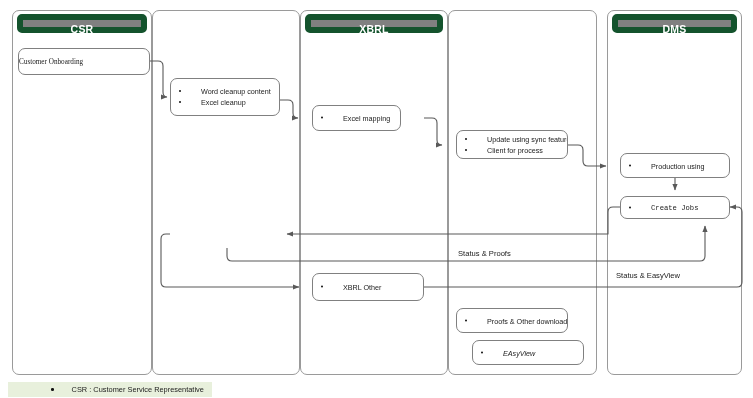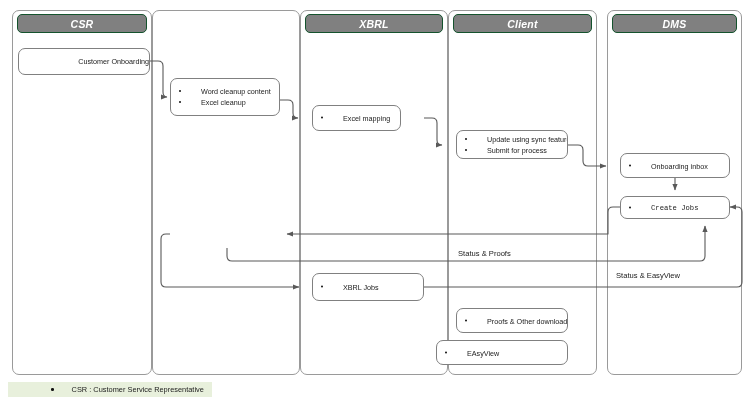--- a/index.html
+++ b/index.html
@@ -23,47 +23,47 @@
     position: absolute;
     box-sizing: border-box;
     border: 1px solid #9a9a9a;
     border-radius: 7px;
     background: #ffffff;
   }
   .lane-header {
     position: absolute;
     box-sizing: border-box;
     background: #808080;
-    border: 1px solid #14532d;
+    border: 6px solid #14532d;
     border-radius: 5px;
     color: #ffffff;
     font-size: 10.5px;
     font-weight: bold;
     text-align: center;
     line-height: 19px;
     height: 19px;
     letter-spacing: 0.2px;
-    font-style: italic;
   }
   
   .node {
     position: absolute;
     box-sizing: border-box;
     background: #ffffff;
     border: 1px solid #808080;
     border-radius: 7px;
     font-size: 7.2px;
     color: #1a1a1a;
     overflow: hidden;
   }
   .node.plain {
     display: flex;
     align-items: center;
-    justify-content: flex-end;
+    justify-content: flex-start;
     text-align: center;
+    font-family: Liberation Serif, serif;
   }
   .node ul {
     list-style: none;
     margin: 0;
     padding: 0;
     position: absolute;
     left: 8px;
     top: 50%;
     transform: translateY(-50%);
     width: calc(100% - 10px);
@@ -127,21 +127,20 @@
 <div id="canvas">
 
   <div class="lane" style="left:12px; top:10px; width:140px; height:365px;"></div>
   <div class="lane" style="left:152px; top:10px; width:148px; height:365px;"></div>
   <div class="lane" style="left:300px; top:10px; width:148px; height:365px;"></div>
   <div class="lane" style="left:448px; top:10px; width:149px; height:365px;"></div>
   <div class="lane" style="left:607px; top:10px; width:135px; height:365px;"></div>
 
   <div class="lane-header" style="left:17px; top:14px; width:130px;">CSR</div>
   <div class="lane-header" style="left:305px; top:14px; width:138px;">XBRL</div>
-  <div class="lane-header" style="left:453px; top:14px; width:139px;">Client</div>
   <div class="lane-header" style="left:612px; top:14px; width:125px;">DMS</div>
 
   <svg id="wires" viewBox="0 0 753 398" xmlns="http://www.w3.org/2000/svg">
     <defs>
       <marker id="ah" markerWidth="7" markerHeight="7" refX="6" refY="3" orient="auto" markerUnits="userSpaceOnUse">
         <path d="M0,0.4 L6.4,3 L0,5.6 z" fill="#595959"></path>
       </marker>
     </defs>
     <g fill="none" stroke="#595959" stroke-width="1.1" stroke-linejoin="round">
 
@@ -179,50 +178,50 @@
 
   <div class="node" style="left:312px; top:105px; width:89px; height:26px;">
     <ul>
       <li>Excel mapping</li>
     </ul>
   </div>
 
   <div class="node" style="left:456px; top:130px; width:112px; height:29px;">
     <ul>
       <li>Update using sync feature</li>
-      <li>Submit for process</li>
+      <li>Client for process</li>
     </ul>
   </div>
 
   <div class="node" style="left:620px; top:153px; width:110px; height:25px;">
     <ul>
-      <li>Onboarding inbox</li>
+      <li>Production using</li>
     </ul>
   </div>
 
   <div class="node" style="left:620px; top:196px; width:110px; height:23px;font-family:Liberation Mono, monospace;">
     <ul>
       <li>Create Jobs</li>
     </ul>
   </div>
 
 
   <div class="node" style="left:312px; top:273px; width:112px; height:28px;">
     <ul>
-      <li>XBRL  Jobs</li>
+      <li>XBRL  Other</li>
     </ul>
   </div>
 
   <div class="node" style="left:456px; top:308px; width:112px; height:25px;">
     <ul>
       <li>Proofs &amp; Other downloads</li>
     </ul>
   </div>
 
-  <div class="node" style="left:436px; top:340px; width:132px; height:25px;">
+  <div class="node" style="left:472px; top:340px; width:112px; height:25px;font-style:italic;">
     <ul>
       <li>EAsyView</li>
     </ul>
   </div>
 
   <div class="edge-label" style="left:456px; top:249px;">Status &amp; Proofs</div>
   <div class="edge-label" style="left:614px; top:271px;">Status &amp; EasyView</div>
 
   <div class="legend" style="left:8px; top:382px;padding-left:43px;">
     <span class="bullet"></span><span>CSR : Customer Service Representative</span>

